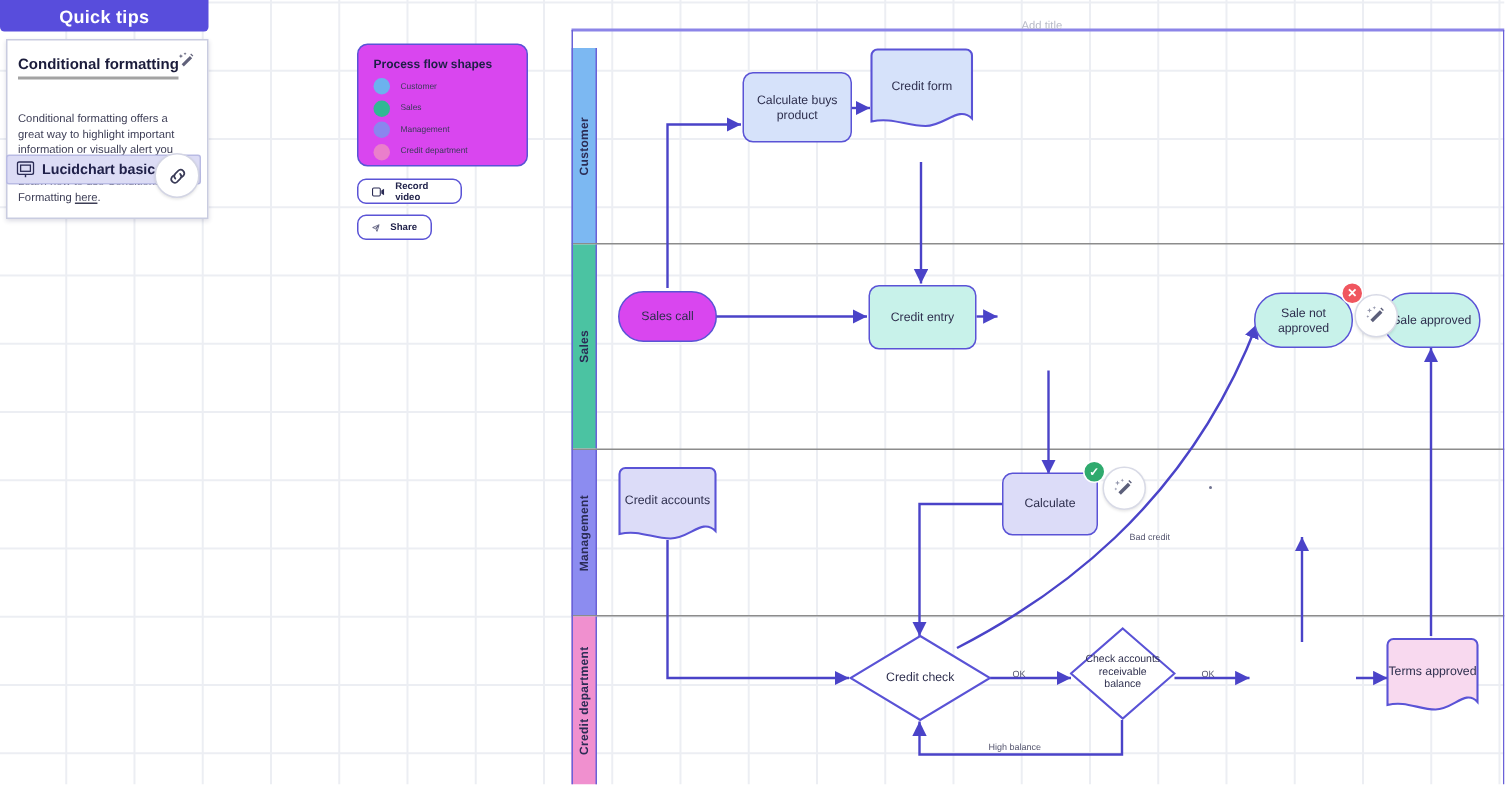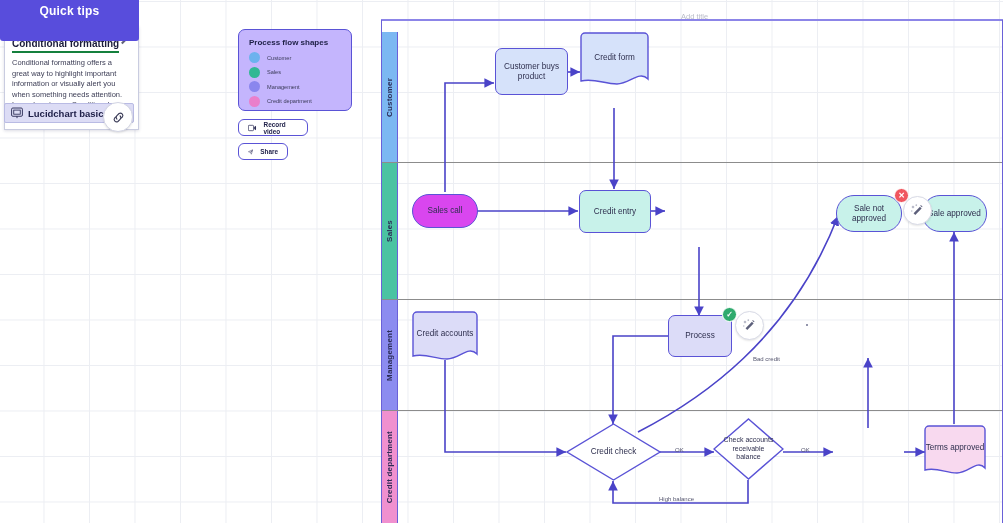--- a/index.html
+++ b/index.html
@@ -18,53 +18,53 @@
       linear-gradient(to bottom,#eceef3 1px,transparent 1px);
     background-size:45.5px 45.5px;
     background-position:-2px 1px;
   }
   .layer{position:absolute;left:0;top:0;width:1003px;height:523px;}
 
   
   #quick-tips{position:absolute;left:0;top:0;width:139px;z-index:40;}
   #quick-tips-header{
     background:#584ddc;color:#fff;font-weight:bold;font-size:12px;
-    text-align:center;padding:4px 0 23px 0;letter-spacing:.2px;
+    text-align:center;padding:4px 0 3px 0;letter-spacing:.2px;
     border-radius:0 0 3px 3px;
   }
   #tip-card{
     position:absolute;left:4px;top:26px;width:135px;
     background:#fff;border:1px solid #c9cce0;
     box-shadow:0 1px 3px rgba(40,40,90,.16);
     padding:6px 7px 8px 7px;box-sizing:border-box;
   }
   #tip-title{
     font-size:10px;font-weight:bold;color:#1b1c3b;
-    border-bottom:2px solid #15803d;display:inline-block;
-    padding-bottom:1px;margin-bottom:5px;line-height:12px;
+    border-bottom:2px solid #a3a3a3;display:inline-block;
+    padding-bottom:1px;margin-bottom:21px;line-height:12px;
   }
   #tip-body{font-size:7.5px;color:#3c3d55;line-height:10.5px;}
   #tip-body a{color:#3c3d55;text-decoration:underline;}
   #wand-small{position:absolute;right:7px;top:7px;width:13px;height:13px;opacity:.75;}
   #lucid-basics{
     position:absolute;left:4px;top:103px;width:130px;height:20px;
     background:#dcdcf5;border:1px solid #b9bbe4;border-radius:2px;
     display:flex;align-items:center;gap:5px;padding:0 6px;box-sizing:border-box;
   }
   #lucid-basics .lb-text{font-size:9.5px;font-weight:bold;color:#20214a;}
   #link-btn{
     position:absolute;left:103px;top:102px;width:28px;height:28px;border-radius:50%;
     background:#fff;border:1px solid #d3d5e4;display:flex;align-items:center;
     justify-content:center;box-shadow:0 1px 2px rgba(0,0,0,.10);
   }
 
   
   #legend{
     position:absolute;left:238px;top:29px;width:114px;height:82px;
-    background:#c4b5fd;border:1.4px solid #5a53d6;border-radius:7px;
+    background:#d946ef;border:1.4px solid #5a53d6;border-radius:7px;
     padding:8px 10px;box-sizing:border-box;
   }
   #legend-title{font-size:8px;font-weight:bold;color:#1d1f45;margin-bottom:5px;}
   .legend-row{display:flex;align-items:center;gap:7px;margin-bottom:3.5px;}
   .legend-dot{width:11px;height:11px;border-radius:50%;flex:none;}
   .legend-label{font-size:5.6px;color:#3a3b58;}
 
   .pillbtn{
     position:absolute;background:#fff;border:1.4px solid #5a53d6;border-radius:6px;
     display:flex;align-items:center;gap:7px;padding:0 9px;box-sizing:border-box;height:17px;
@@ -199,21 +199,21 @@
 
     <path d="M638,432 C700,400 790,340 838,216" marker-end="url(#arr)"></path>
 
     <path d="M445,360 L445,452 L566,452" marker-end="url(#arr)"></path>
   </g>
 </svg>
 
 <div class="layer" style="z-index:3;pointer-events:none;">
 
   <div class="node n-rect" style="left:495px;top:48px;width:73px;height:47px;background:#d6e2fa;pointer-events:auto;">
-    <span>Customer buys product</span>
+    <span>Calculate buys product</span>
   </div>
 
   <div class="node n-doc" style="left:580px;top:32px;width:69px;height:57px;pointer-events:auto;">
     <svg width="69" height="57" viewBox="0 0 69 57">
       <path d="M5,1 H64 a4,4 0 0 1 4,4 V47 c-9,-9 -18,5 -31,5 c-13,0 -22,-6 -36,-3 V5 a4,4 0 0 1 4,-4 z" fill="#d6e2fa" stroke="#5a53d6" stroke-width="1.4"></path>
     </svg>
     <span class="doctext">Credit form</span>
   </div>
 
   <div class="node n-pill" style="left:412px;top:194px;width:66px;height:34px;background:#d946ef;pointer-events:auto;">
@@ -246,21 +246,21 @@
   </div>
 
   <div class="node n-doc" style="left:412px;top:311px;width:66px;height:52px;pointer-events:auto;">
     <svg width="66" height="52" viewBox="0 0 66 52">
       <path d="M5,1 H61 a4,4 0 0 1 4,4 V43 c-9,-9 -17,5 -30,5 c-12,0 -21,-6 -34,-3 V5 a4,4 0 0 1 4,-4 z" fill="#dcdcf8" stroke="#5a53d6" stroke-width="1.4"></path>
     </svg>
     <span class="doctext">Credit accounts</span>
   </div>
 
   <div class="node n-rect" style="left:668px;top:315px;width:64px;height:42px;background:#dcdcf8;pointer-events:auto;">
-    <span>Process</span>
+    <span>Calculate</span>
   </div>
   <div class="badge badge-check" style="left:722px;top:307px;pointer-events:auto;">
     <span>✓</span>
   </div>
   <div class="wandbtn" style="left:735px;top:311px;pointer-events:auto;">
     <svg width="15" height="15" viewBox="0 0 16 16">
       <path d="M10.6,4.1 L12.4,5.9 L5.6,12.7 L3.8,10.9 Z" fill="#5c5f7a"></path>
       <path d="M11.6,2.1 L13.4,3.9 L12.7,4.6 L10.9,2.8 Z" fill="#5c5f7a"></path>
       <path d="M3.2,2.4 l.5,1.3 1.3,.5 -1.3,.5 -.5,1.3 -.5,-1.3 -1.3,-.5 1.3,-.5 z" fill="#9497ad"></path>
       <path d="M6.6,1.0 l.35,.9 .9,.35 -.9,.35 -.35,.9 -.35,-.9 -.9,-.35 .9,-.35 z" fill="#9497ad"></path>

